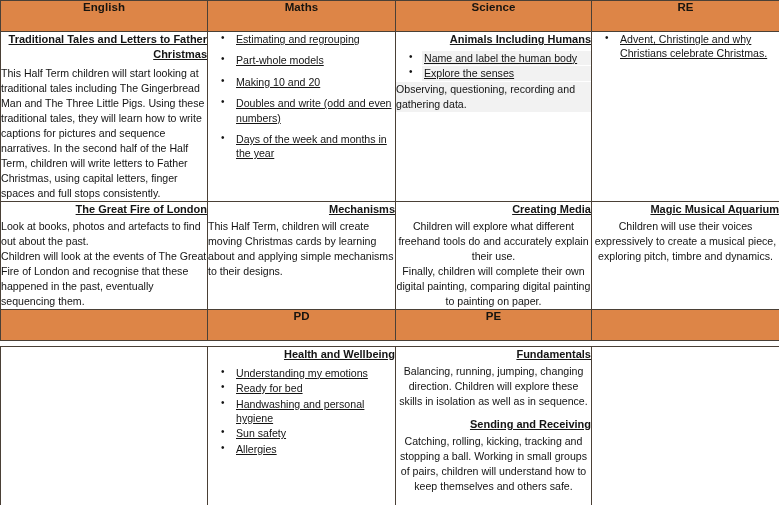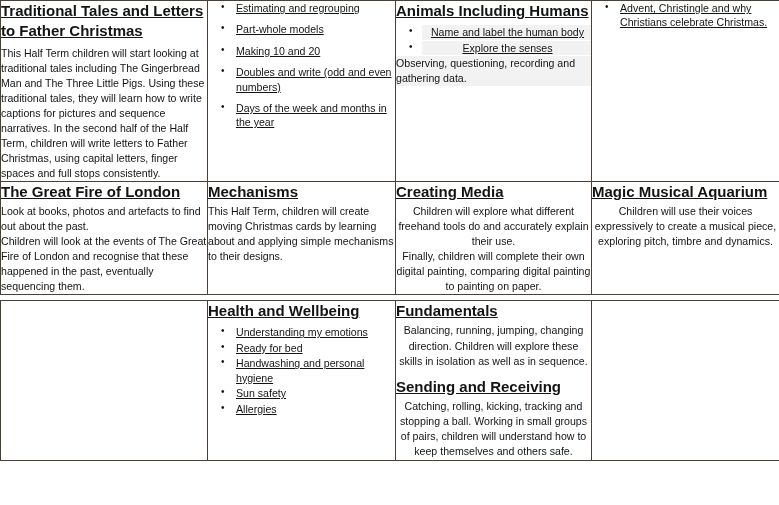--- a/index.html
+++ b/index.html
@@ -70,24 +70,24 @@
   
   tr.gap td {
     border: none;
     height: 6px;
     background: #ffffff;
     padding: 0;
   }
 
   
   .subtitle {
-    text-align: left;
+    text-align: right;
     font-weight: bold;
     text-decoration: underline;
-    font-size: 15px;
+    font-size: 11px;
     margin: 8px 0 4px 0;
     line-height: 1.35;
   }
   .subtitle.flush {
     margin-top: 0;
   }
   .subtitle.tight {
     margin-bottom: 2px;
   }
 
@@ -124,21 +124,20 @@
   }
   ul.bul.tightlist > li { margin-bottom: 1px; }
 
   .math-list { margin-top: 12px; }
   .sci-list { margin-top: 2px; }
   .re-list { margin-top: 24px; }
   .pd-list { margin-top: 8px; }
 
   .hl {
     background: #f2f2f2;
-    text-align: center;
   }
 
   .sci-note { margin-top: 10px; }
 
   .pe-block + .pe-block { margin-top: 1px; }
 
   .empty-cell { min-height: 10px; }
 </style>
 </head>
 <body>
@@ -147,20 +146,26 @@
 
   <table class="curric">
     <colgroup>
       <col class="c1">
         <col class="c2">
         <col class="c3">
         <col class="c4">
     </colgroup>
 
     <tbody>
+        <tr>
+      <td class="hdr">English</td>
+      <td class="hdr">Maths</td>
+      <td class="hdr">Science</td>
+      <td class="hdr">RE</td>
+    </tr>
 
     <tr>
 
       <td class="body r1">
         <div class="subtitle flush">Traditional Tales and Letters to Father Christmas </div>
         <p class="para">This Half Term children will start looking at traditional tales including The Gingerbread Man and The Three Little Pigs. Using these traditional tales, they will learn how to write captions for pictures and sequence narratives. In the second half of the Half Term, children will write letters to Father Christmas, using capital letters, finger spaces and full stops consistently.</p>
       </td>
 
       <td class="body r1">
         <ul class="bul math-list">
@@ -207,20 +212,26 @@
         <p class="para center">Children will explore what different freehand tools do and accurately explain their use.</p>
         <p class="para center">Finally, children will complete their own digital painting, comparing digital painting to painting on paper.</p>
       </td>
 
       <td class="body r2">
         <div class="subtitle flush tight">Magic Musical Aquarium </div>
         <p class="para center">Children will use their voices expressively to create a musical piece, exploring pitch, timbre and dynamics.</p>
       </td>
     </tr>
 
+    <tr>
+      <td class="hdr blank"></td>
+      <td class="hdr">PD</td>
+      <td class="hdr">PE</td>
+      <td class="hdr blank"></td>
+    </tr>
 
     <tr class="gap">
       <td></td>
       <td></td>
       <td></td>
       <td></td>
     </tr>
 
     <tr>
 

